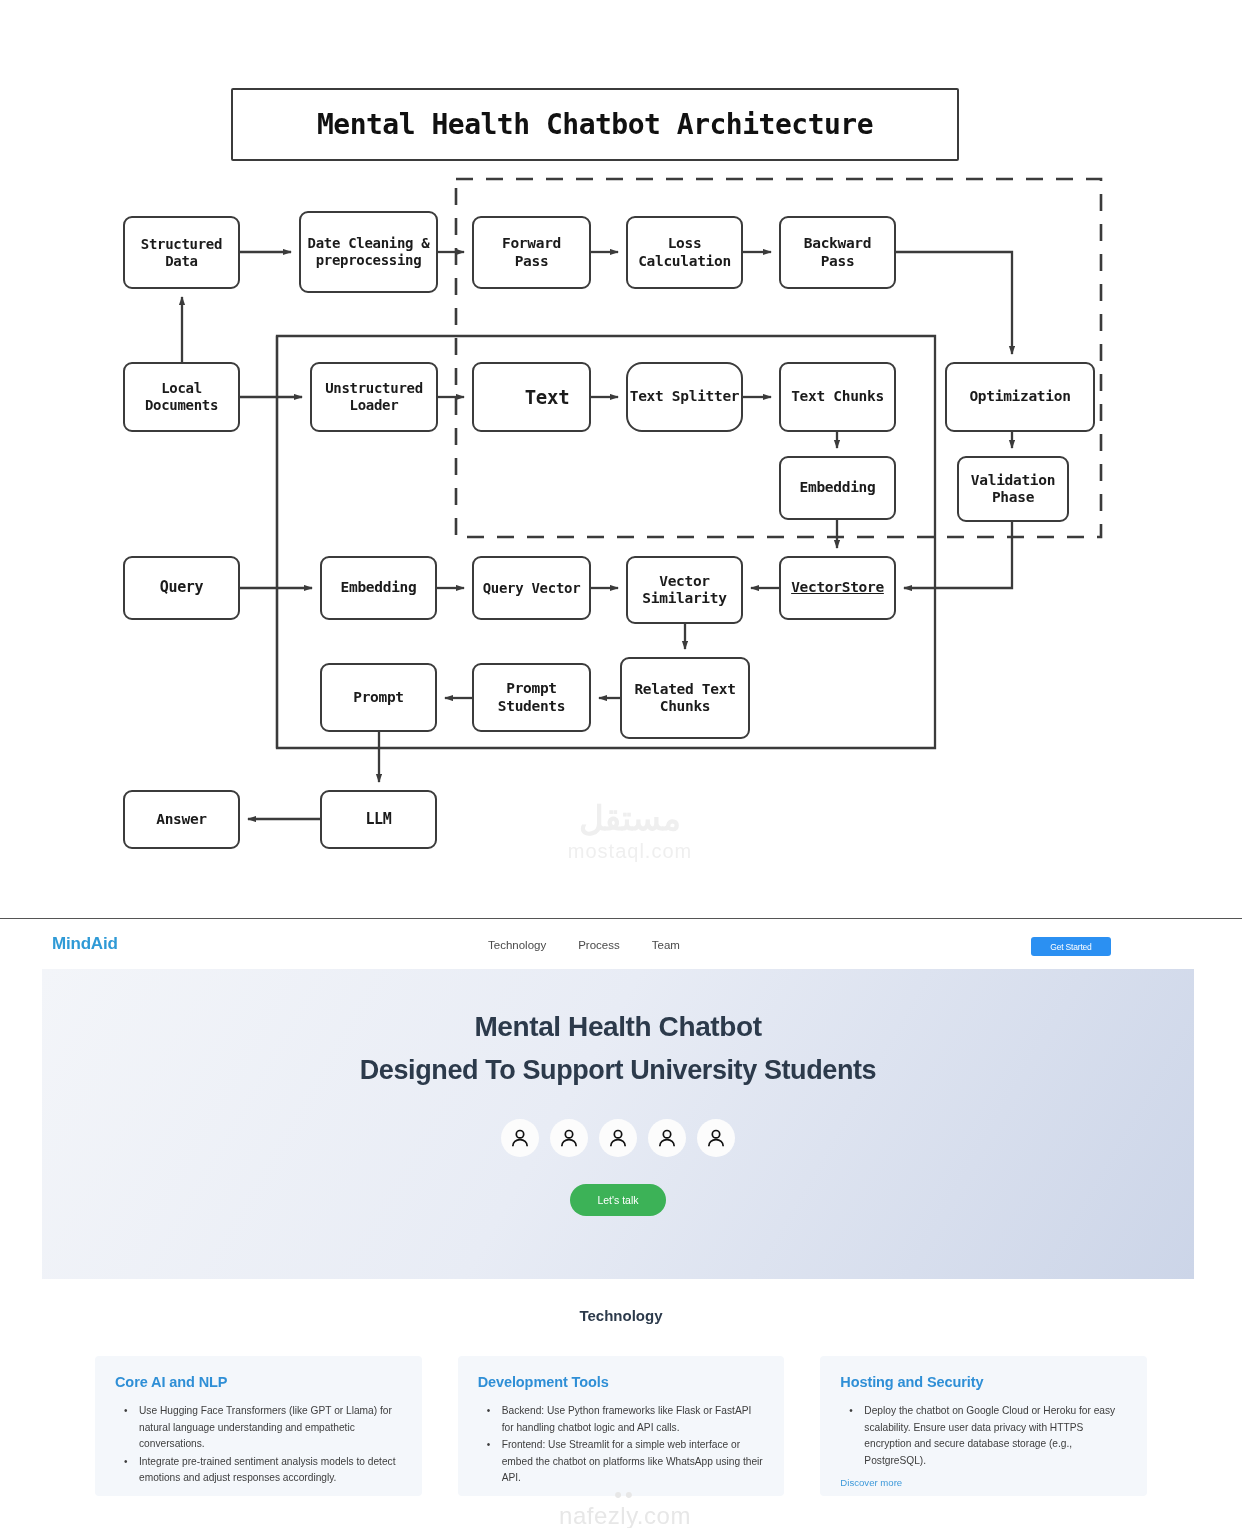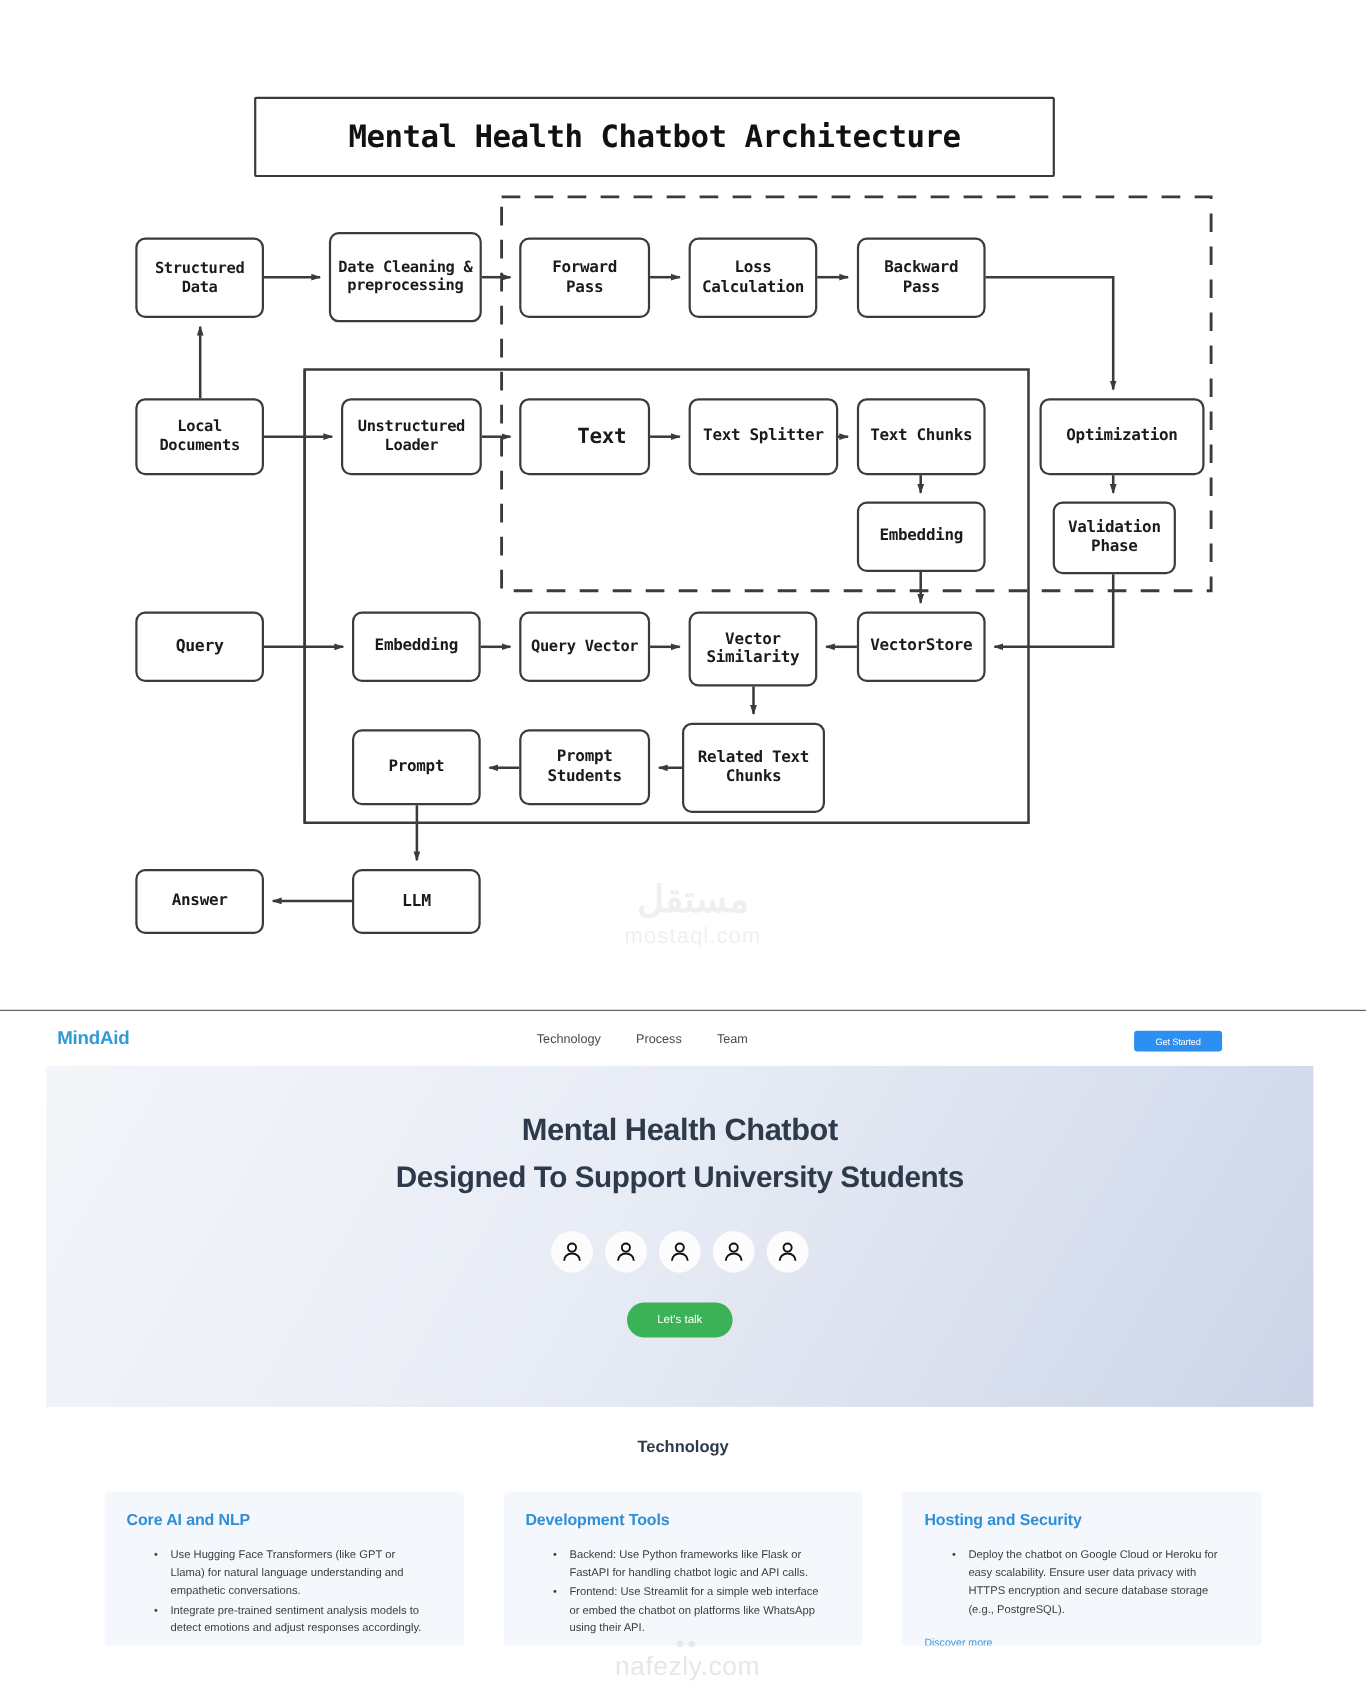--- a/index.html
+++ b/index.html
@@ -64,21 +64,21 @@
     position:absolute;left:50%;top:215px;transform:translateX(-50%);
     width:96px;height:32px;border-radius:17px;background:#3cb257;color:#fff;
     font-size:10.5px;display:flex;align-items:center;justify-content:center;
   }
   #tech-heading{position:absolute;left:0;top:388px;width:1242px;text-align:center;
     font-size:15px;font-weight:bold;color:#2c3a4b;}
   #cards{position:absolute;left:95px;top:437px;width:1052px;display:flex;gap:36px;}
   .card{width:338px;height:140px;background:#f4f7fb;border-radius:4px;padding:18px 20px 0 20px;
     box-sizing:border-box;overflow:hidden;position:relative;}
   .card h3{margin:0 0 13px 0;font-size:14.5px;color:#2f8fd6;font-weight:bold;letter-spacing:-.1px;}
-  .card ul{margin:16px;padding:0;list-style:none;}
+  .card ul{margin:0;padding:0;list-style:none;}
   .card li{font-size:10.2px;color:#3d3d3d;line-height:1.62;margin-bottom:1px;
     padding-left:24px;position:relative;}
   .card li:before{content:"\2022";position:absolute;left:9px;top:0;font-size:10px;color:#3d3d3d;}
   .card .disc{font-size:9.6px;color:#3f9ada;margin-top:8px;}
   .wm-nafezly{
     position:absolute;left:505px;top:1455px;width:240px;height:75px;z-index:20;
     display:flex;flex-direction:column;align-items:center;justify-content:flex-end;
     color:#e7e7e7;pointer-events:none;
   }
   .wm-nafezly .dots{font-size:22px;letter-spacing:3px;line-height:.7;}
@@ -174,21 +174,21 @@
       <div>Local</div>
       <div>Documents</div>
     </div>
     <div class="dg-box" style="left: 310px; top: 362px; width: 128px; height: 70px; font-size: 14px; flex-direction: column;">
       <div>Unstructured</div>
       <div>Loader</div>
     </div>
     <div class="dg-box" style="left: 472px; top: 362px; width: 119px; height: 70px; font-size: 19px; flex-direction: column; padding-left: 31px;">
       <div>Text</div>
     </div>
-    <div class="dg-box" style="left: 626px; top: 362px; width: 136px; height: 70px; font-size: 14.5px; flex-direction: column;">
+    <div class="dg-box" style="left: 626px; top: 362px; width: 117px; height: 70px; font-size: 14.5px; flex-direction: column; border-radius: 16px;">
       <div>Text Splitter</div>
     </div>
     <div class="dg-box" style="left: 779px; top: 362px; width: 117px; height: 70px; font-size: 14.5px; flex-direction: column;">
       <div>Text Chunks</div>
     </div>
     <div class="dg-box" style="left: 945px; top: 362px; width: 150px; height: 70px; font-size: 14.5px; flex-direction: column;">
       <div>Optimization</div>
     </div>
     <div class="dg-box" style="left: 779px; top: 456px; width: 117px; height: 64px; font-size: 14.5px; flex-direction: column;">
       <div>Embedding</div>
@@ -203,21 +203,21 @@
     <div class="dg-box" style="left: 320px; top: 556px; width: 117px; height: 64px; font-size: 14.5px; flex-direction: column;">
       <div>Embedding</div>
     </div>
     <div class="dg-box" style="left: 472px; top: 556px; width: 119px; height: 64px; font-size: 14px; flex-direction: column;">
       <div>Query Vector</div>
     </div>
     <div class="dg-box" style="left: 626px; top: 556px; width: 117px; height: 68px; font-size: 14.5px; flex-direction: column;">
       <div>Vector</div>
       <div>Similarity</div>
     </div>
-    <div class="dg-box" style="left: 779px; top: 556px; width: 117px; height: 64px; font-size: 14.5px; flex-direction: column;">
+    <div class="dg-box" style="left: 779px; top: 556px; width: 117px; height: 64px; font-size: 14.5px; flex-direction: column; text-decoration: underline;">
       <div>VectorStore</div>
     </div>
     <div class="dg-box" style="left: 320px; top: 663px; width: 117px; height: 69px; font-size: 14.5px; flex-direction: column;">
       <div>Prompt</div>
     </div>
     <div class="dg-box" style="left: 472px; top: 663px; width: 119px; height: 69px; font-size: 14.5px; flex-direction: column;">
       <div>Prompt</div>
       <div>Students</div>
     </div>
     <div class="dg-box" style="left: 620px; top: 657px; width: 130px; height: 82px; font-size: 14.5px; flex-direction: column;">

